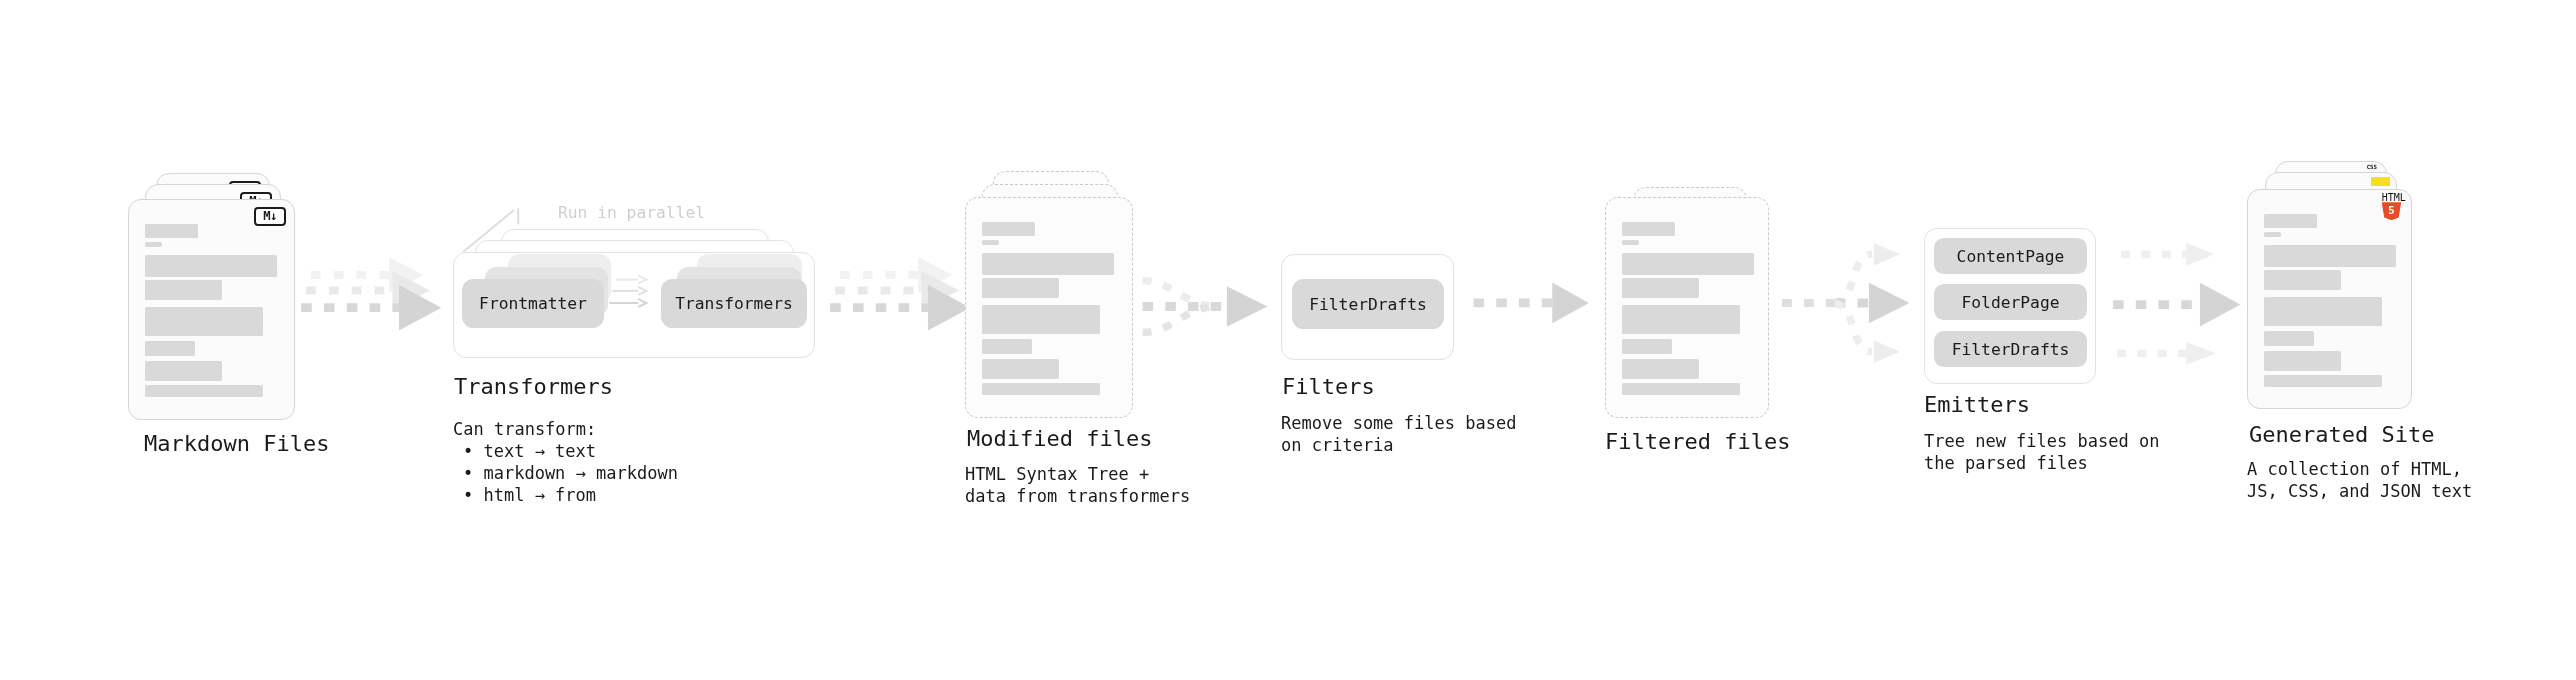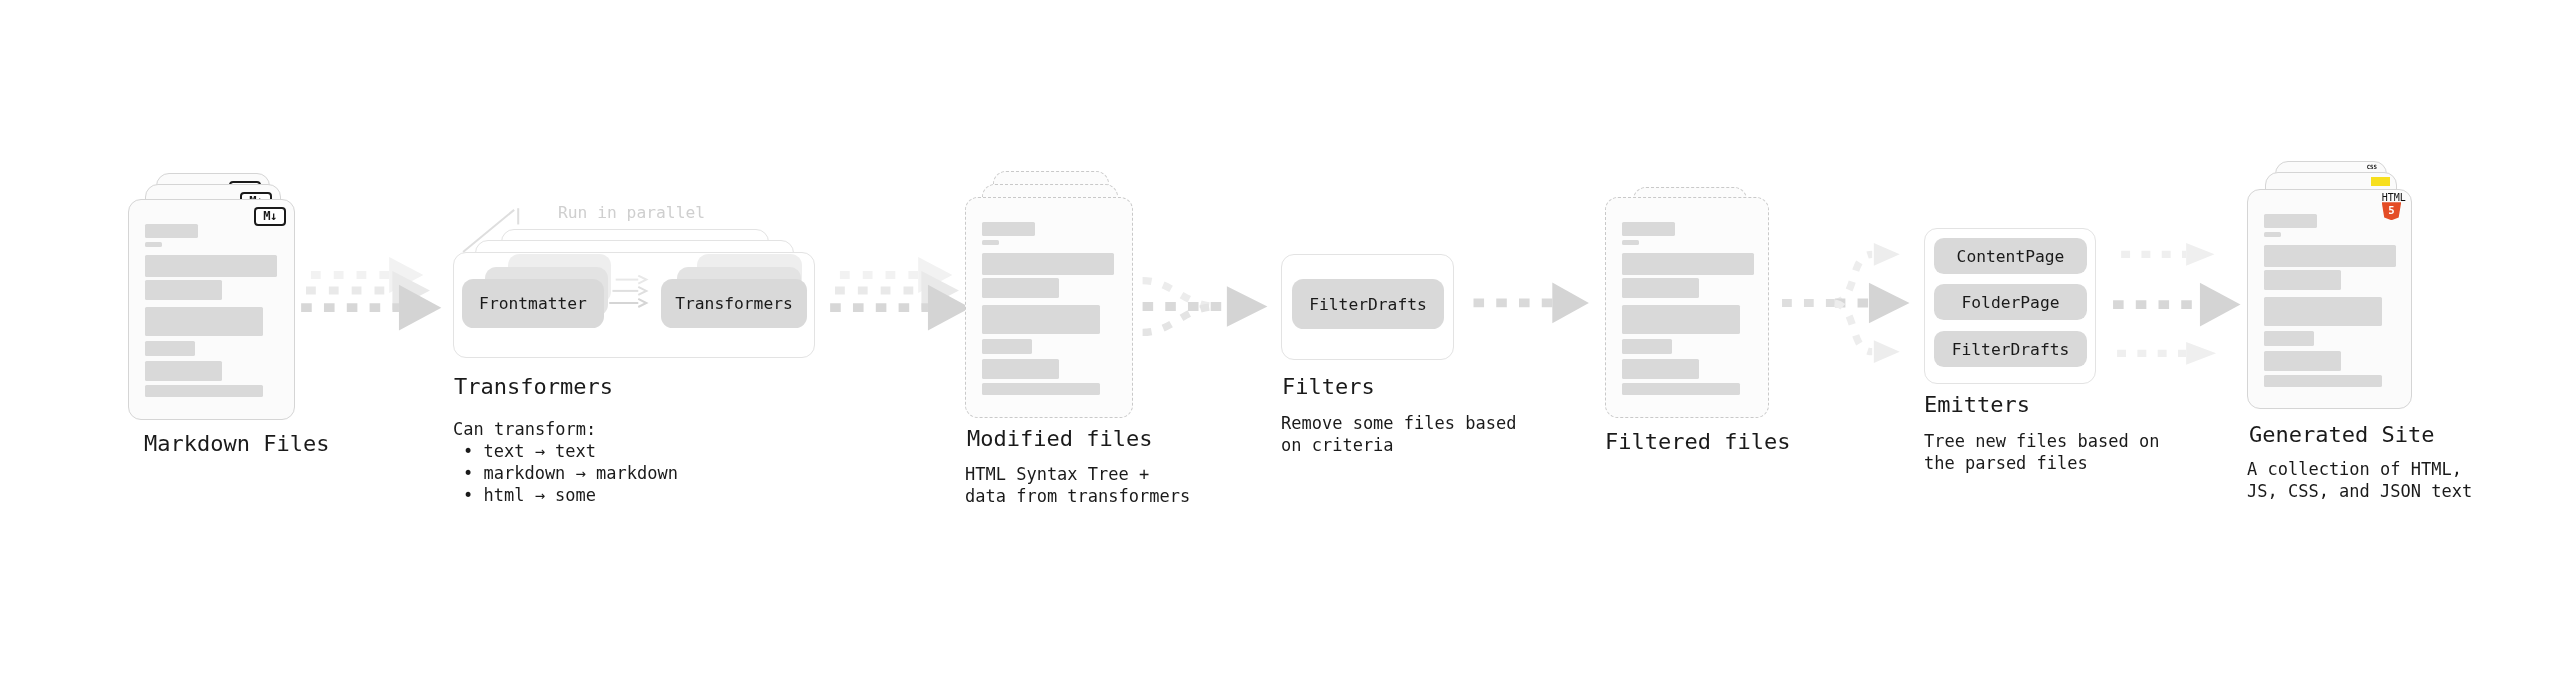--- a/index.html
+++ b/index.html
@@ -105,21 +105,21 @@
     </svg>
 
     <div class="ghost g2" style="left:697px;top:254px;width:105px;height:49px"></div>
     <div class="ghost g1" style="left:677px;top:267px;width:124px;height:49px"></div>
     <div class="node" style="left:661px;top:279px;width:146px;height:49px">Transformers</div>
 
     <div class="stage-title" style="left:454px;top:375px">Transformers</div>
     <div class="body-text" style="left:453px;top:418px">Can transform:</div>
     <div class="body-text" style="left:463px;top:440px">• text → text</div>
     <div class="body-text" style="left:463px;top:462px">• markdown → markdown</div>
-    <div class="body-text" style="left:463px;top:484px">• html → some</div>
+    <div class="body-text" style="left:463px;top:484px">• html → from</div>
   </div>
 
   <svg class="arr" style="left:822px;top:244px" width="163" height="102" viewBox="0 0 200 125">
     <line x1="22" y1="38" x2="118" y2="38" stroke="#f2f2f2" stroke-width="10" stroke-dasharray="12 16"></line>
     <polygon points="118,16 160,38 118,60" fill="#f2f2f2"></polygon>
     <line x1="16" y1="57" x2="122" y2="57" stroke="#e9e9e9" stroke-width="10" stroke-dasharray="12 16"></line>
     <polygon points="122,33 168,57 122,81" fill="#e9e9e9"></polygon>
     <line x1="10" y1="78" x2="130" y2="78" stroke="#d7d7d7" stroke-width="11" stroke-dasharray="13 15"></line>
     <polygon points="130,50 182,78 130,106" fill="#d4d4d4"></polygon>
   </svg>

